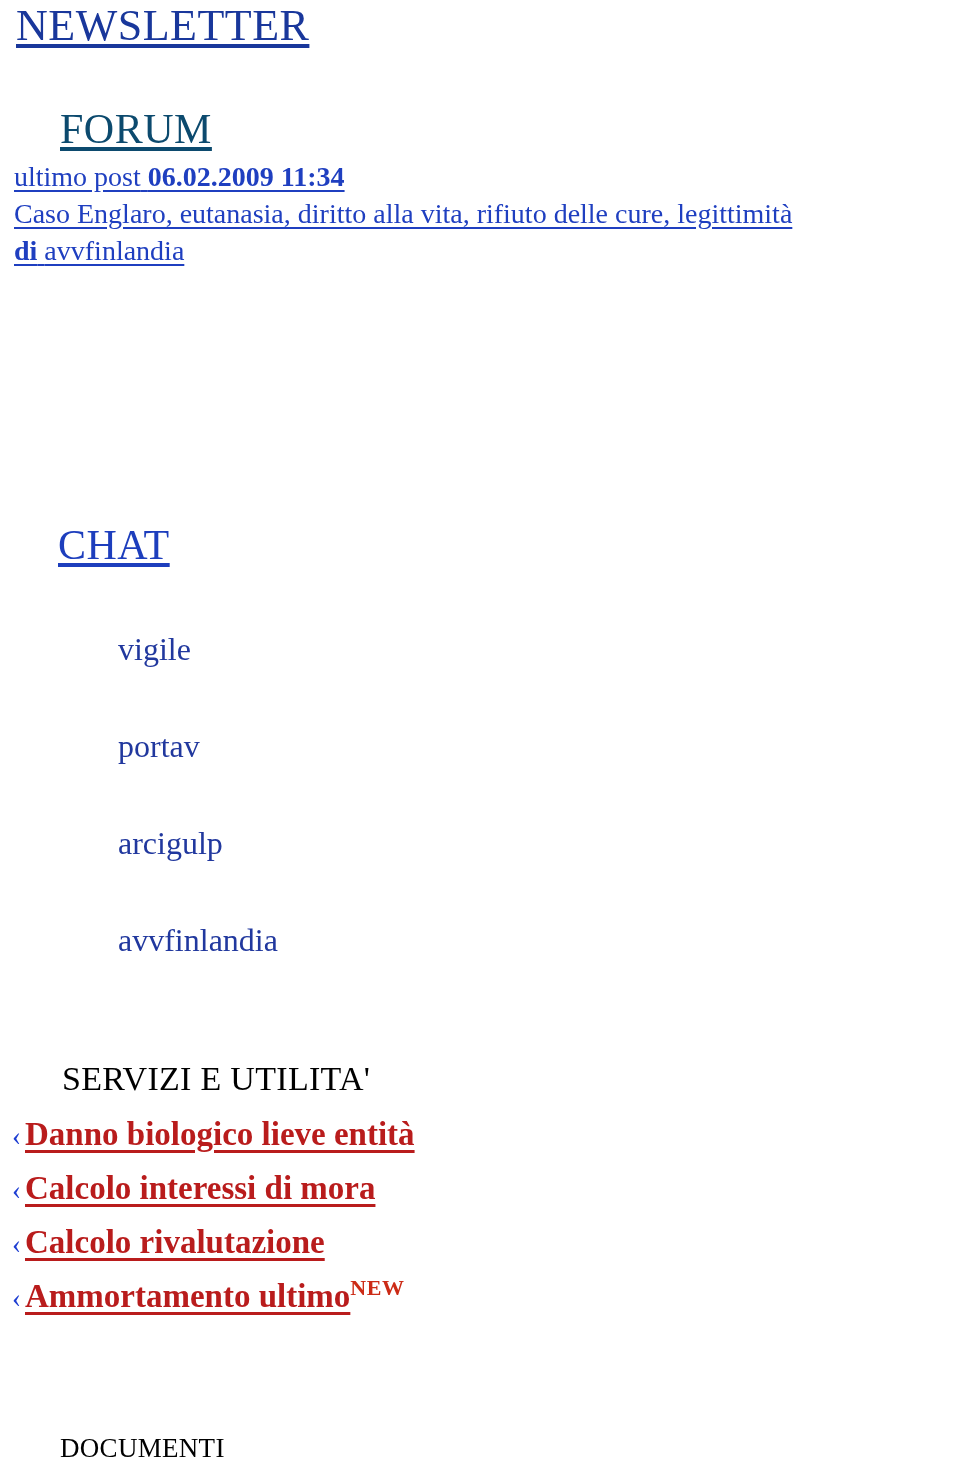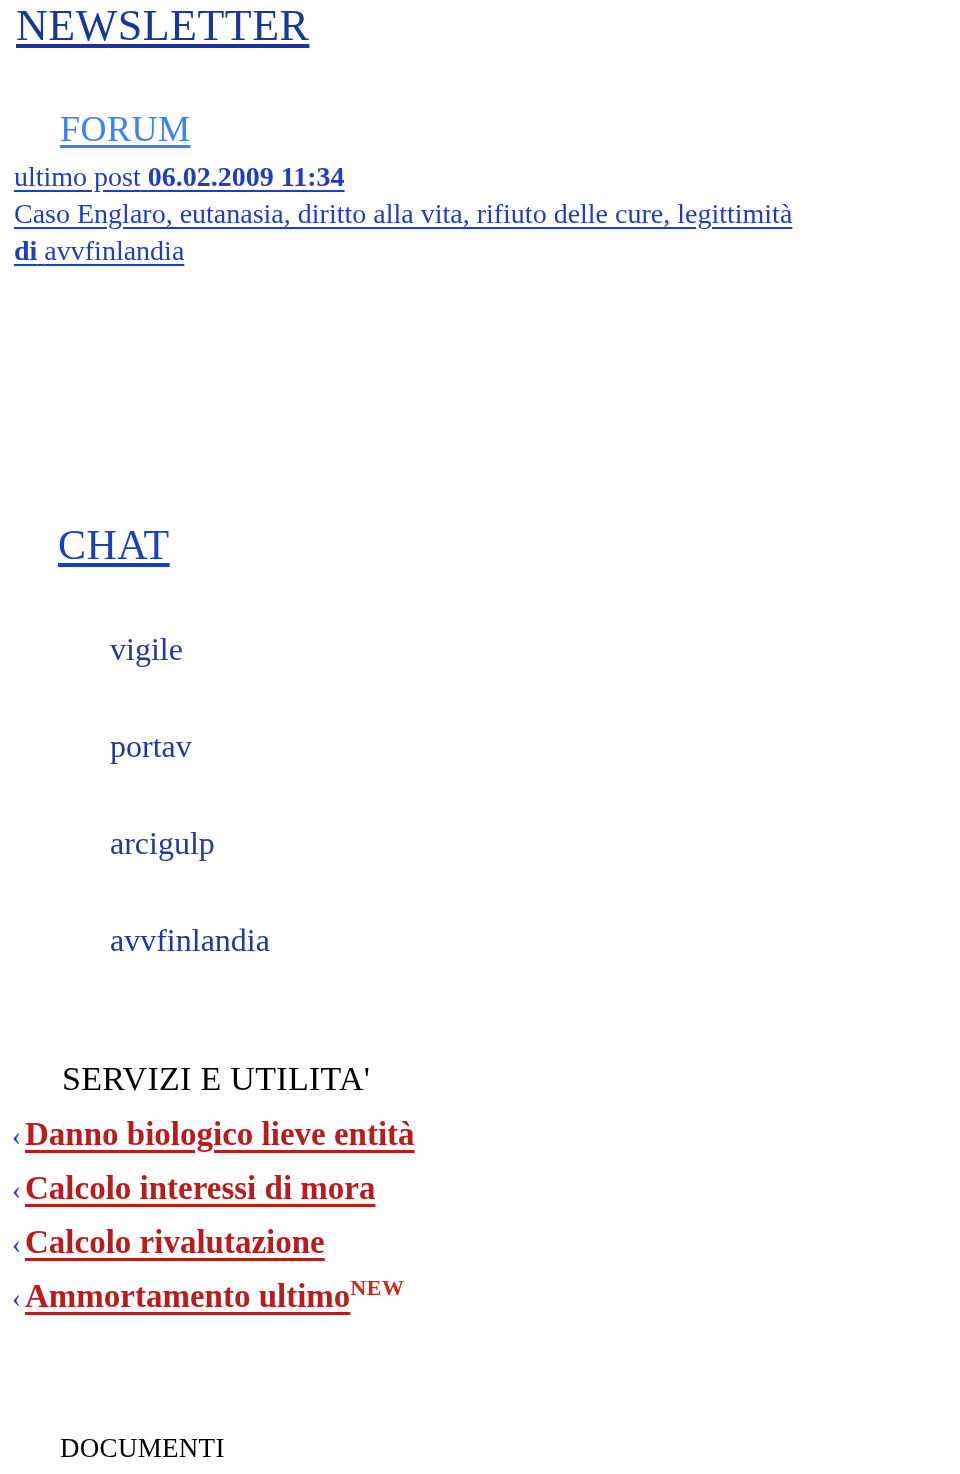--- a/index.html
+++ b/index.html
@@ -34,24 +34,24 @@
     text-decoration: underline;
     text-underline-offset: 4px;
     white-space: nowrap;
   }
 
   
   .forum-head {
     position: absolute;
     left: 60px;
     top: 104px;
-    font-size: 36px;
+    font-size: 42px;
     line-height: 50px;
     letter-spacing: 0.5px;
-    color: #3b82f6;
+    color: #0c4a6e;
     text-decoration: underline;
     text-underline-offset: 4px;
     white-space: nowrap;
   }
 
   .forum-block {
     position: absolute;
     left: 14px;
     top: 158px;
     width: 948px;
@@ -79,21 +79,21 @@
     line-height: 50px;
     letter-spacing: 0.5px;
     color: #1d3ebd;
     text-decoration: underline;
     text-underline-offset: 4px;
     white-space: nowrap;
   }
 
   .chat-list {
     position: absolute;
-    left: 110px;
+    left: 118px;
     top: 630px;
     width: 500px;
   }
   .chat-item {
     display: block;
     font-size: 32px;
     line-height: 38px;
     color: #21389e;
     margin-bottom: 59px;
     white-space: nowrap;

